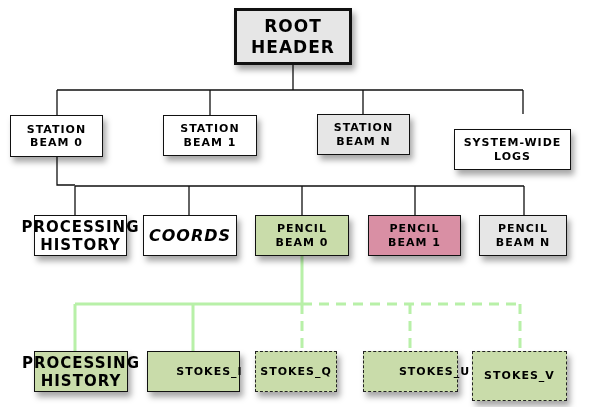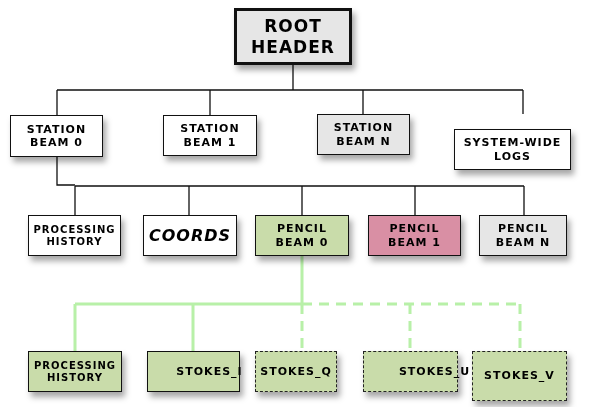--- a/index.html
+++ b/index.html
@@ -12,21 +12,21 @@
           font-weight:bold; letter-spacing:1px; color:#000000; line-height:1.2; }
   .node span { white-space:pre-line; }
   .white { background:#ffffff; }
   .grey { background:#e6e6e6; }
   .green { background:#c9dcaa; }
   .pink { background:#d98fa4; }
   .dashed { border:1.5px dashed #222; }
   .big { font-size:16px; }
   .med { font-size:11px;justify-content:center; }
   .sm { font-size:11px; }
-  .xs { font-size:10px; }
+  .xs { font-size:15px;margin-left:6px; }
   .root { border-width:3px; font-size:17px; }
 </style>
 </head>
 <body>
 
 <svg class="wires" viewBox="0 0 600 407">
   <g stroke="#111" stroke-width="1.3" fill="none">
     <path d="M293 65 V90 M57 90 H523 M57 90 V115 M210 90 V115 M363 90 V115 M523 90 V114"></path>
     <path d="M57 157 V185 H75 M75 186 H524 M75 186 V215 M189 186 V215 M302 186 V215 M415 186 V215 M524 186 V215"></path>
   </g>

